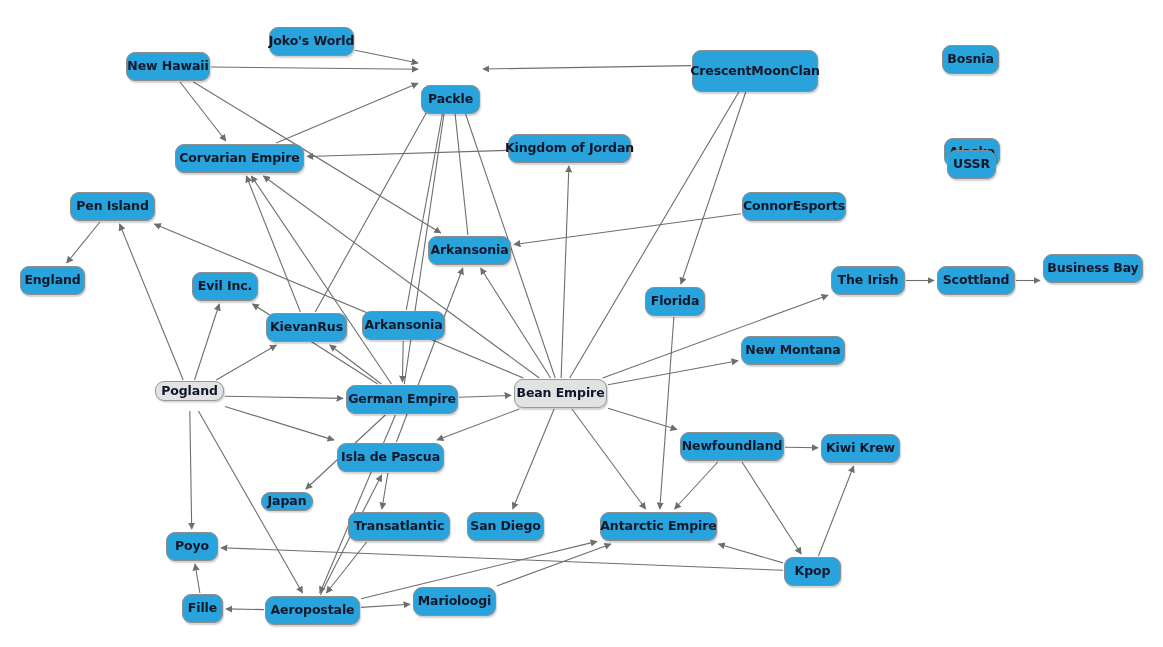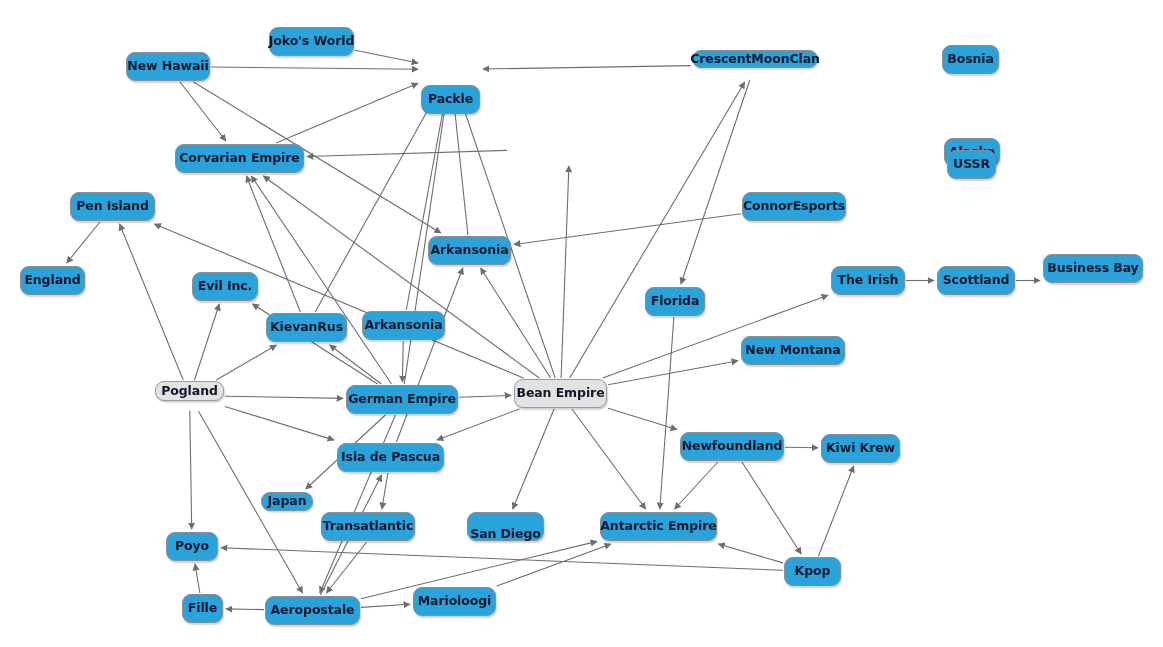--- a/index.html
+++ b/index.html
@@ -128,29 +128,32 @@
   <div id="node-layer">
       <div class="node" style="left: 269px; top: 27px; width: 85px; height: 29px;">
         <span>Joko's World</span>
       </div>
       <div class="node" style="left: 126px; top: 52px; width: 84px; height: 29px;">
         <span>New Hawaii</span>
       </div>
       <div class="node" style="left: 421px; top: 55px; width: 59px; height: 29px; margin-top: 30px;">
         <span>Packle</span>
       </div>
-      <div class="node" style="left: 692px; top: 50px; width: 126px; height: 18px;">
+      <div class="node" style="left: 692px; top: 50px; width: 126px; height: 42px;">
         <span>CrescentMoonClan</span>
       </div>
       <div class="node" style="left: 942px; top: 45px; width: 57px; height: 29px;">
         <span>Bosnia</span>
       </div>
       <div class="node" style="left: 175px; top: 144px; width: 129px; height: 29px;">
         <span>Corvarian Empire</span>
       </div>
+      <div class="node" style="left: 508px; top: 134px; width: 123px; height: 29px;">
+        <span>Kingdom of Jordan</span>
+      </div>
       <div class="node" style="left: 944px; top: 98px; width: 56px; height: 29px; margin-top: 40px;">
         <span>Alaska</span>
       </div>
       <div class="node" style="left: 947px; top: 150px; width: 49px; height: 29px;">
         <span>USSR</span>
       </div>
       <div class="node" style="left: 70px; top: 192px; width: 85px; height: 29px;">
         <span>Pen Island</span>
       </div>
       <div class="node" style="left: 742px; top: 192px; width: 104px; height: 29px;">
@@ -200,24 +203,24 @@
       </div>
       <div class="node" style="left: 821px; top: 434px; width: 79px; height: 29px;">
         <span>Kiwi Krew</span>
       </div>
       <div class="node" style="left: 337px; top: 443px; width: 107px; height: 29px;">
         <span>Isla de Pascua</span>
       </div>
       <div class="node" style="left: 261px; top: 492px; width: 52px; height: 19px;">
         <span>Japan</span>
       </div>
-      <div class="node" style="left: 321px; top: 512px; width: 94px; height: 29px;">
+      <div class="node" style="left: 348px; top: 512px; width: 102px; height: 29px;">
         <span>Transatlantic</span>
       </div>
-      <div class="node" style="left: 467px; top: 512px; width: 77px; height: 29px; align-items: flex-end;">
+      <div class="node" style="left: 467px; top: 512px; width: 77px; height: 29px;">
         <span>San Diego</span>
       </div>
       <div class="node" style="left: 600px; top: 512px; width: 117px; height: 29px;">
         <span>Antarctic Empire</span>
       </div>
       <div class="node" style="left: 166px; top: 532px; width: 52px; height: 29px;">
         <span>Poyo</span>
       </div>
       <div class="node" style="left: 784px; top: 557px; width: 57px; height: 29px;">
         <span>Kpop</span>

